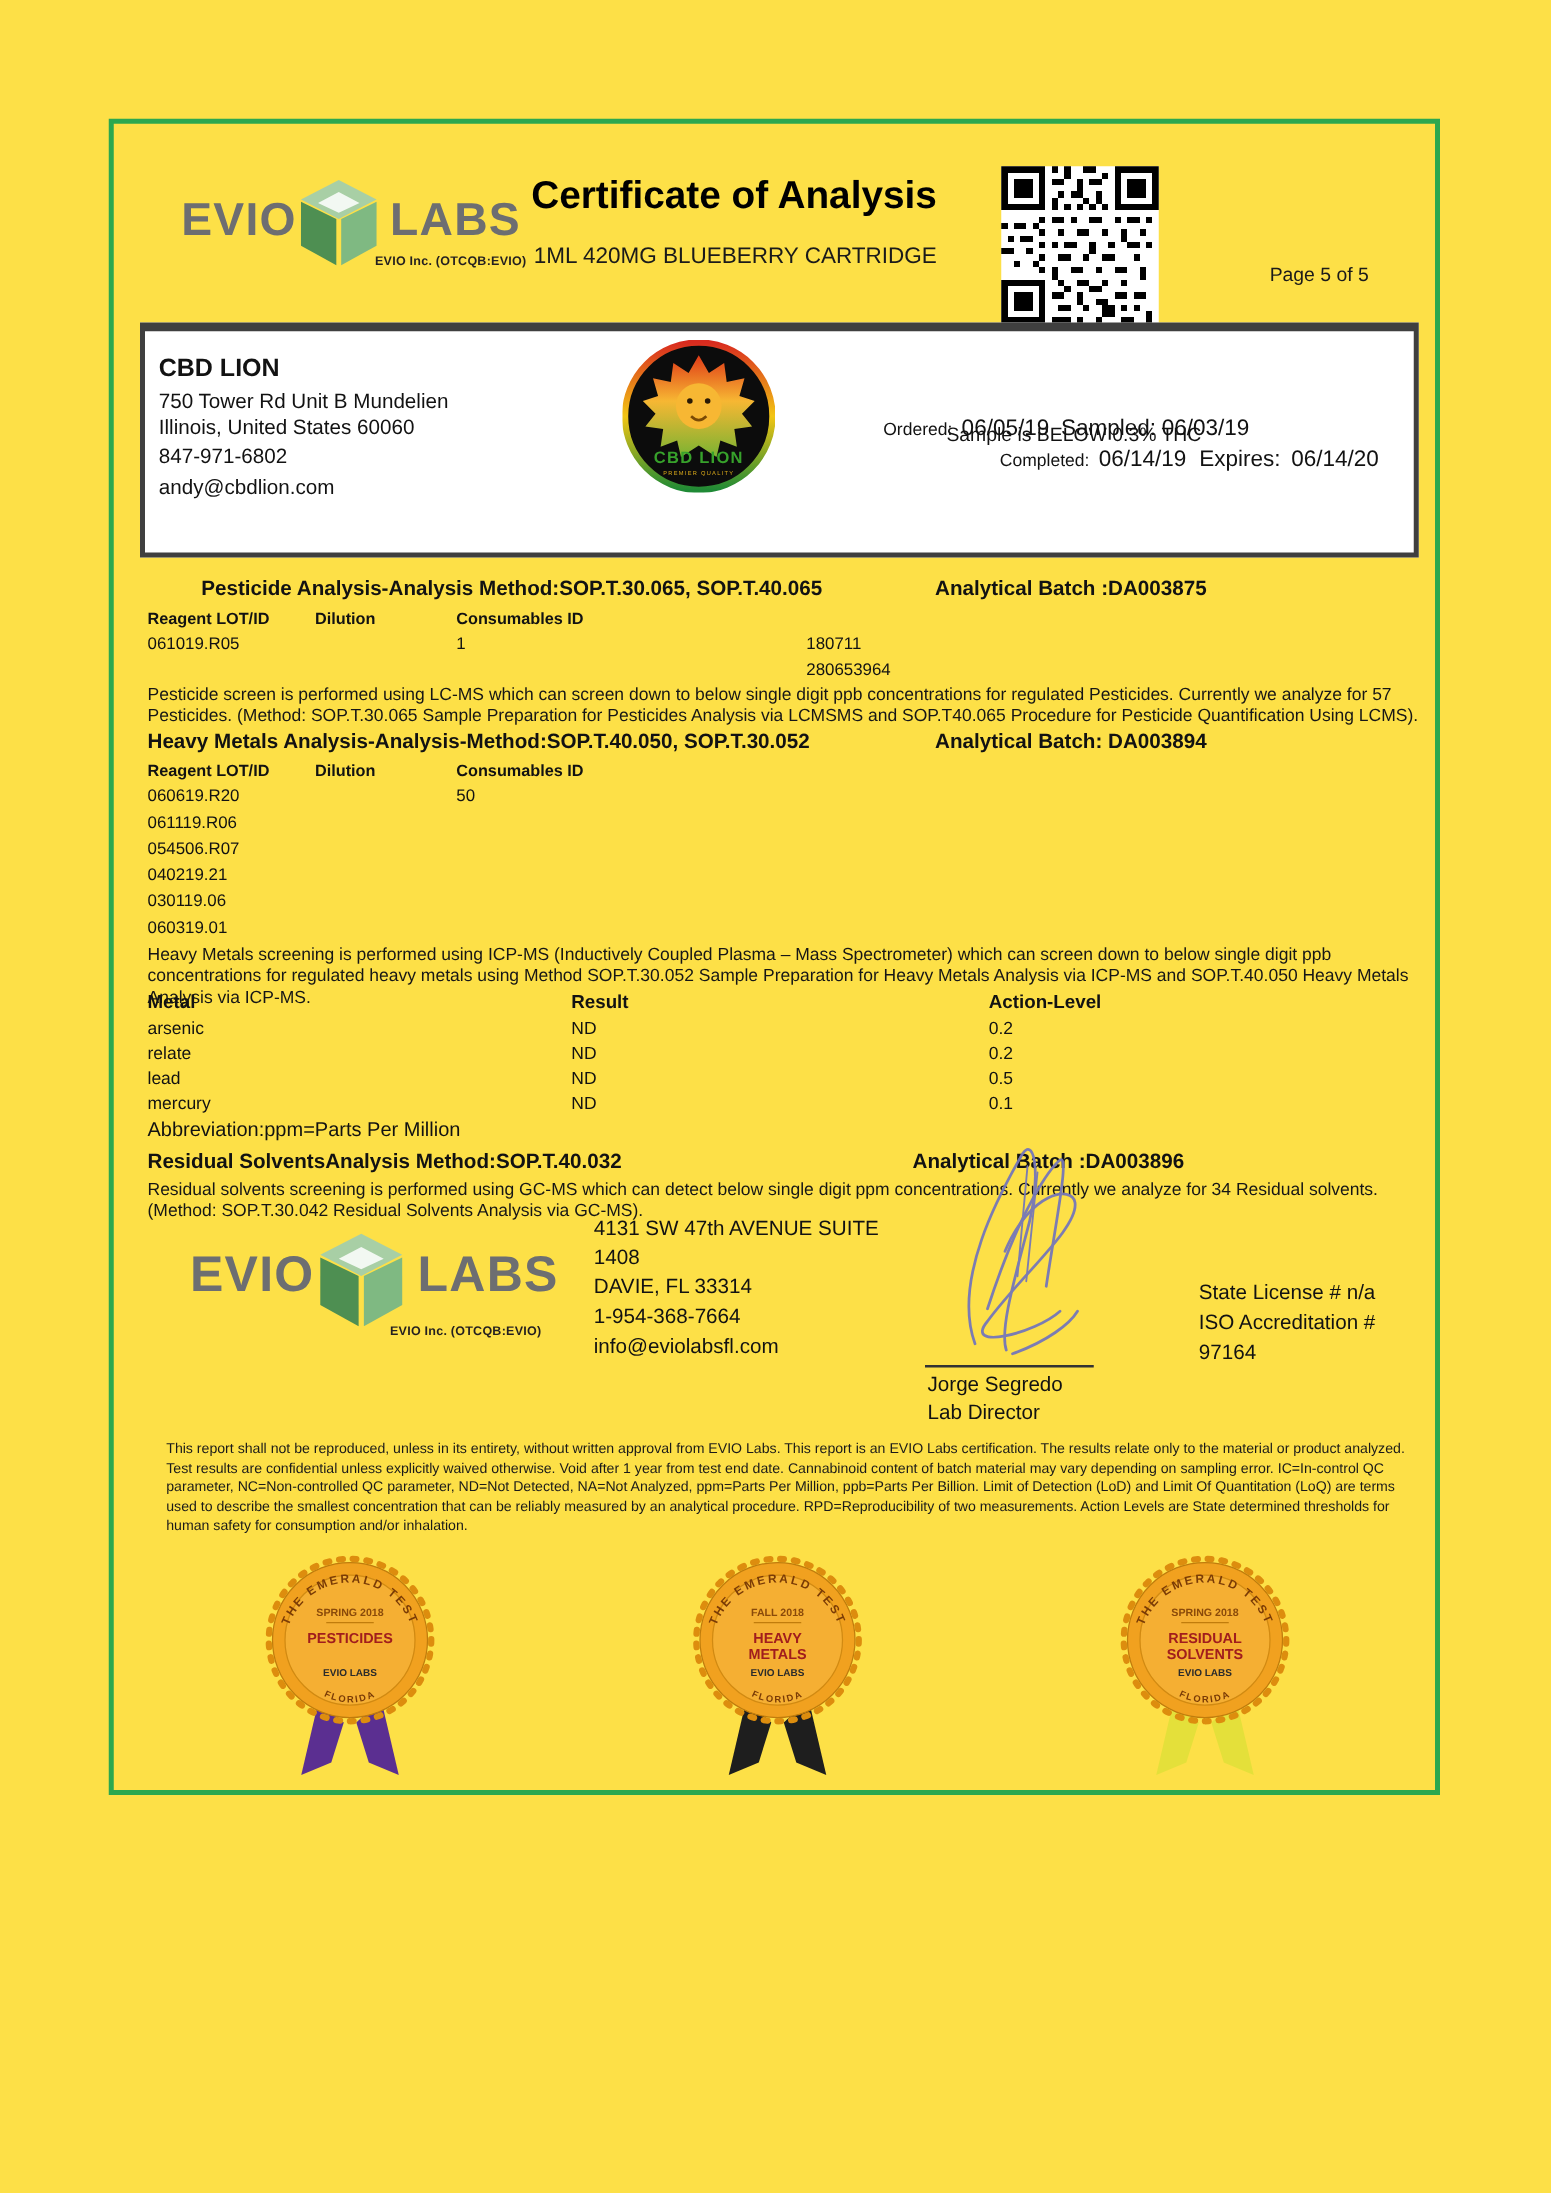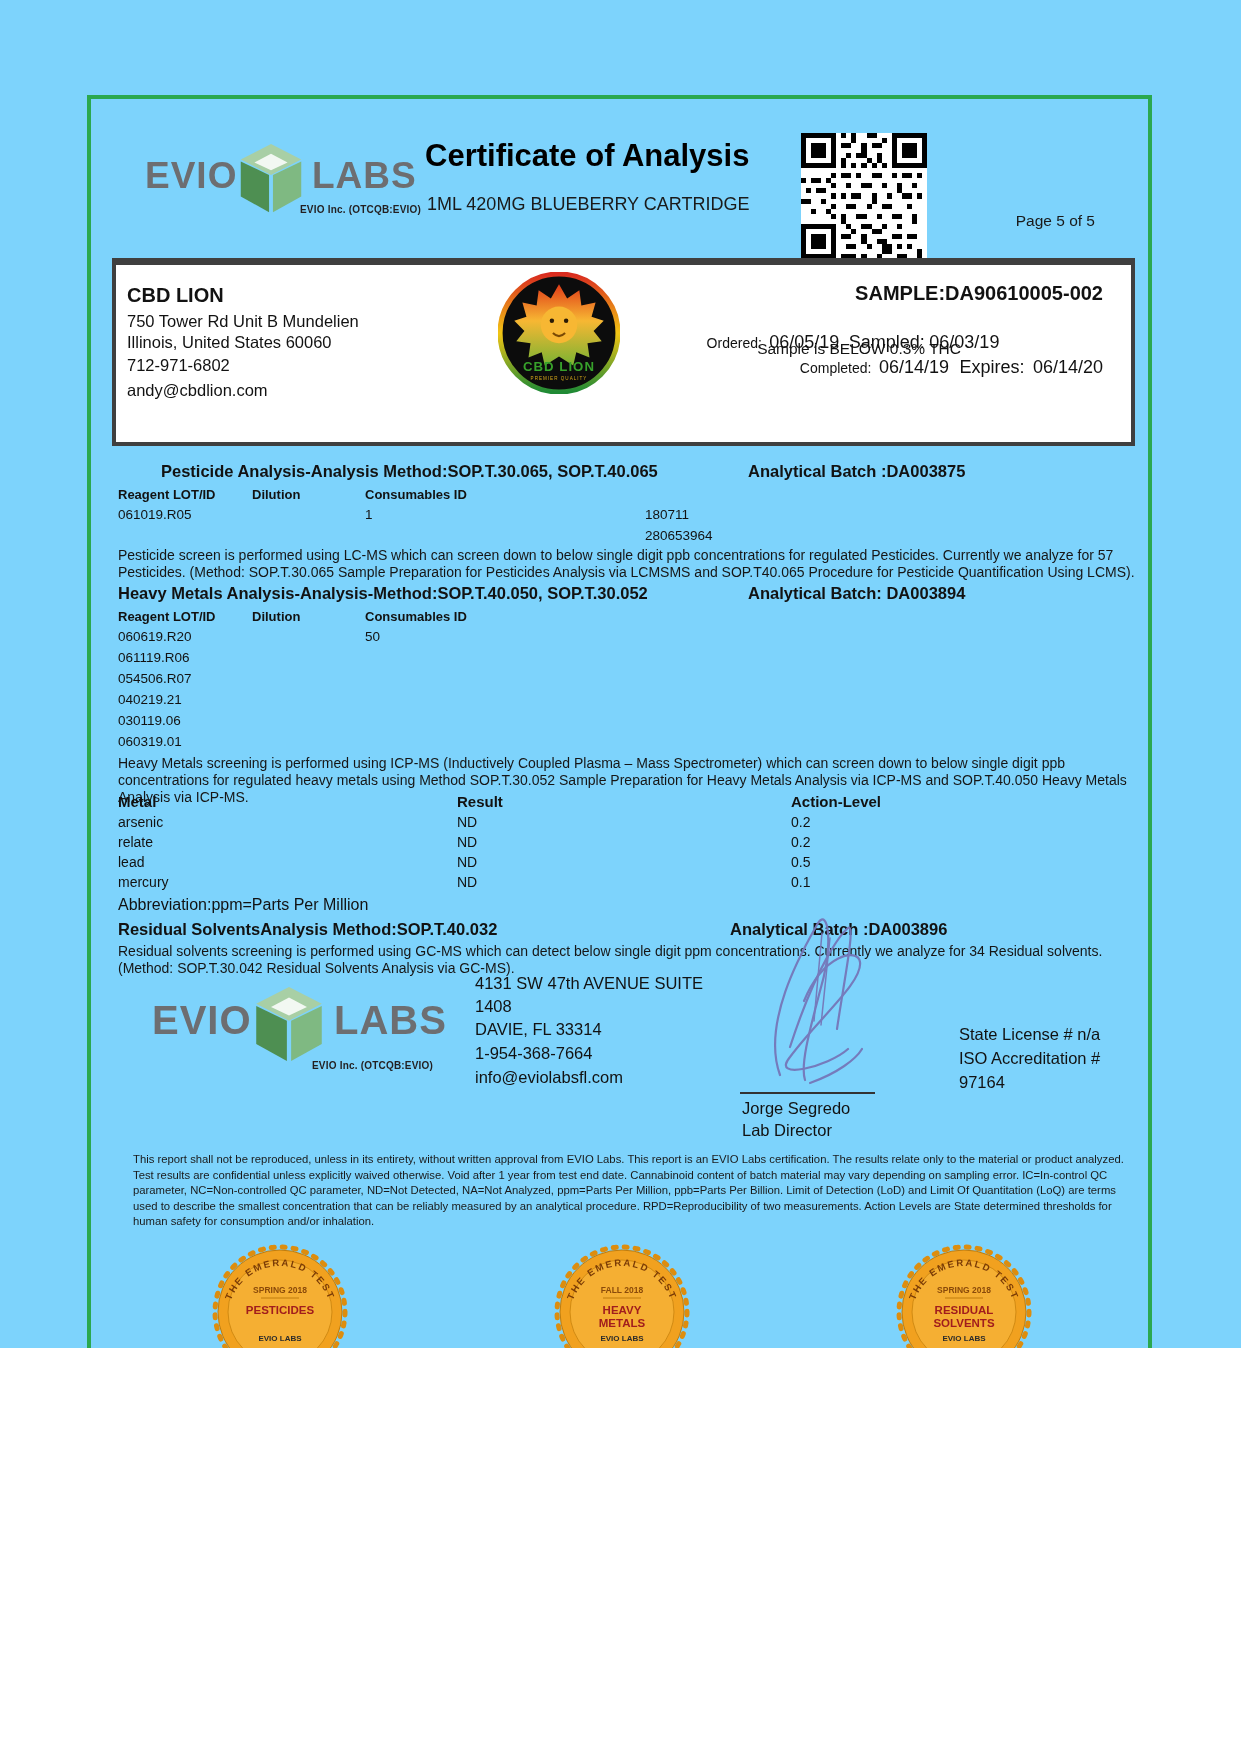--- a/index.html
+++ b/index.html
@@ -1,16 +1,16 @@
 <!DOCTYPE html>
 <html><head>
 <meta charset="utf-8">
 <style>
   html,body{margin:0;padding:0;background:#fff;}
-  .page{position:relative;width:1241px;height:1348px;background:#7dd3fc;overflow:hidden;
+  .page{position:relative;width:1241px;height:1754px;background:#fde047;overflow:hidden;
         font-family:"Liberation Sans",sans-serif;color:#121212;}
   .abs{position:absolute;}
   .frame{border:4px solid #2BA84F;}
   .brand-txt{font-size:37px;font-weight:bold;color:#6d6e71;letter-spacing:1px;}
   .brand-tag{font-size:10px;font-weight:bold;color:#231f20;letter-spacing:.2px;}
   .doc-title{font-size:31px;font-weight:bold;color:#000;}
   .doc-sub{font-size:18px;color:#1a1a1a;}
   .page-num{font-size:15.5px;color:#1a1a1a;text-align:right;width:200px;}
   .info-box{border:4px solid #3f3f3f;border-top-width:7px;background:#fff;}
   .client-name{font-size:20px;font-weight:bold;}
@@ -72,21 +72,21 @@
                M2 15h1v1H2zM5 15h1v1H5zM8 16h1v2H8zM11 16h2v1h-2zM15 16h1v1h-1zM18 16h2v1h-2zM22 16h1v2h-1zM9 18h1v1H9zM12 18h2v1h-2zM16 18h1v1h-1zM19 18h1v1h-1zM10 19h1v1h-1zM14 19h2v1h-2z
                M8 20h2v1H8zM12 20h1v2h-1zM18 20h2v1h-2zM21 20h2v1h-2zM15 21h2v1h-2zM9 22h2v1H9zM13 22h1v1h-1zM16 22h2v2h-2zM19 22h1v1h-1zM21 22h1v1h-1zM23 23h1v2h-1zM8 24h3v1H8zM12 24h1v1h-1zM15 24h1v1h-1zM19 24h2v1h-2z"></path>
     </g>
   </svg>
   <div class="abs page-num" style="left:895px;top:212px;">Page 5 of 5</div>
 
   <div class="abs info-box" style="left:112px;top:258px;width:1015px;height:177px;"></div>
   <div class="abs client-name" style="left:127px;top:284px;">CBD LION</div>
   <div class="abs client-line" style="left:127px;top:312px;">750 Tower Rd Unit B Mundelien</div>
   <div class="abs client-line" style="left:127px;top:333px;">Illinois, United States 60060</div>
-  <div class="abs client-line" style="left:127px;top:356px;">712-971-6802</div>
+  <div class="abs client-line" style="left:127px;top:356px;">847-971-6802</div>
   <div class="abs client-line" style="left:127px;top:381px;">andy@cbdlion.com</div>
 
   <svg class="abs" style="left:498px;top:272px;" width="122" height="122" viewBox="0 0 120 120">
     <defs>
       <linearGradient id="rasta" x1="0" y1="0" x2="0" y2="1">
         <stop offset="0" stop-color="#d92b1f"></stop>
           <stop offset="0.5" stop-color="#f2c514"></stop>
           <stop offset="1" stop-color="#1f8a35"></stop>
       </linearGradient>
       <linearGradient id="mane" x1="0" y1="0" x2="0" y2="1">
@@ -98,21 +98,20 @@
     <circle cx="60" cy="60" r="58" fill="#0c0c0c" stroke="url(#rasta)" stroke-width="5"></circle>
     <polygon fill="url(#mane)" points="60,12 68,26 80,18 82,33 96,30 92,44 104,48 94,58 102,68 88,70 90,84 77,79 74,92 60,83 46,92 43,79 30,84 32,70 18,68 26,58 16,48 28,44 24,30 38,33 40,18 52,26"></polygon>
     <circle cx="60" cy="52" r="18" fill="#f7b733"></circle>
     <circle cx="53" cy="48" r="2.2" fill="#2a1a05"></circle>
       <circle cx="67" cy="48" r="2.2" fill="#2a1a05"></circle>
     <path d="M54 60 Q60 66 66 60" stroke="#7a4a05" stroke-width="2" fill="none"></path>
     <text x="60" y="97" text-anchor="middle" font-size="13" font-weight="bold" fill="#37a12b" letter-spacing="1">CBD LION</text>
     <text x="60" y="106" text-anchor="middle" font-size="4.5" fill="#d9a91a" letter-spacing="1">PREMIER QUALITY</text>
   </svg>
 
-  <div class="abs sample-id" style="left:603px;top:282px;width:500px;">SAMPLE:DA90610005-002</div>
   <div class="abs sample-line" style="left:603px;top:324px;width:358px;margin-top:16px;">Sample is BELOW 0.3% THC</div>
   <div class="abs" style="left:603px;top:332px;width:500px;text-align:center;">
     <span class="lbl">Ordered:</span>
     <span class="val" style="margin-left:3px;">06/05/19</span>
     <span class="val" style="margin-left:5px;">Sampled:</span>
     <span class="val">06/03/19</span>
   </div>
   <div class="abs" style="left:603px;top:357px;width:500px;text-align:right;">
     <span class="lbl">Completed:</span>
     <span class="val" style="margin-left:3px;">06/14/19</span>

